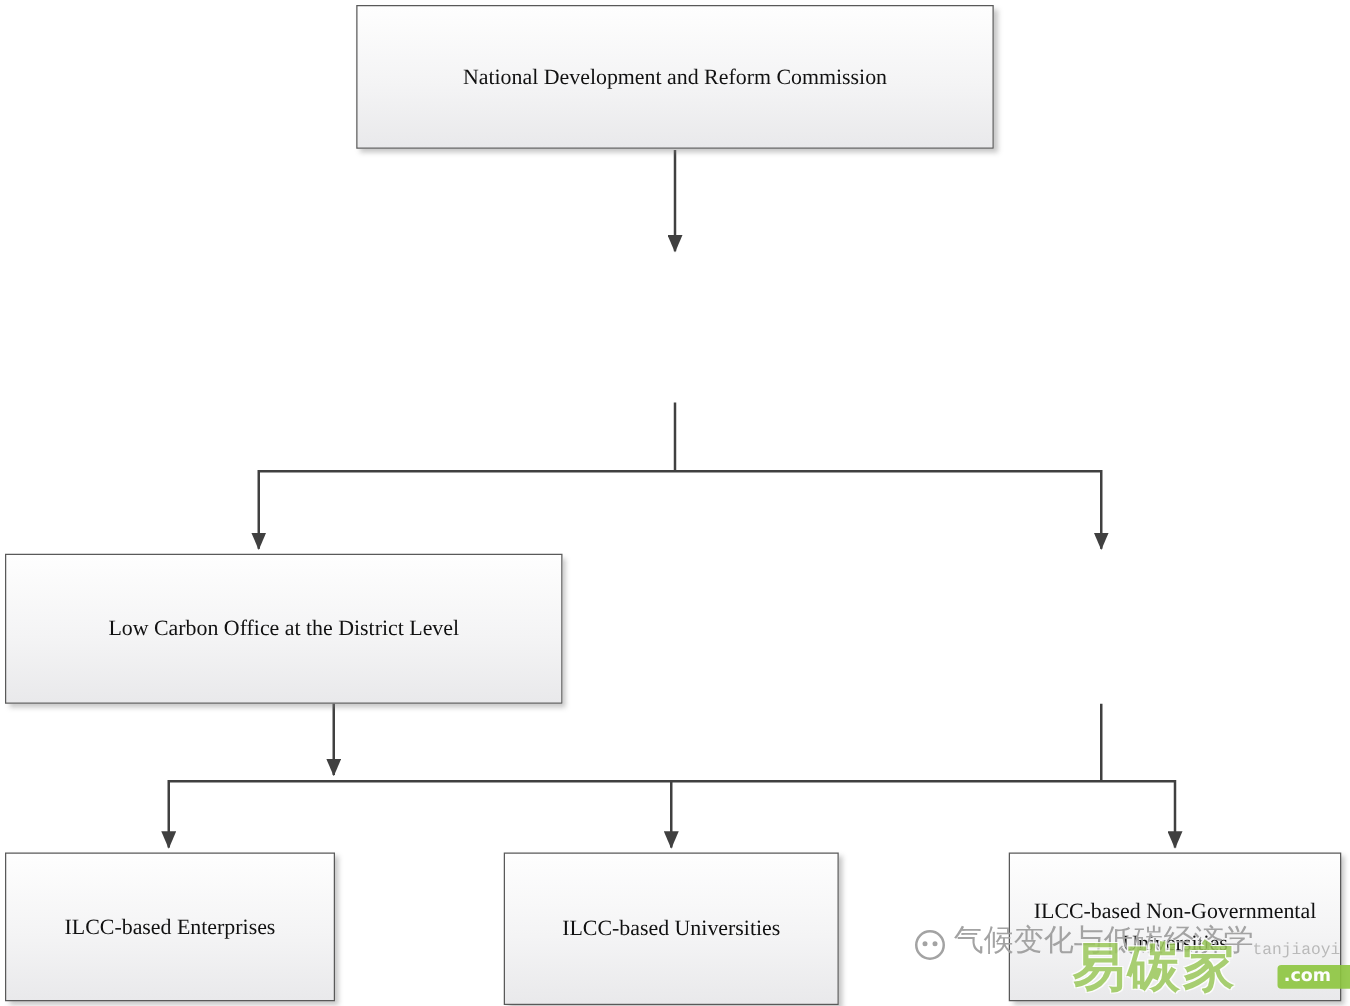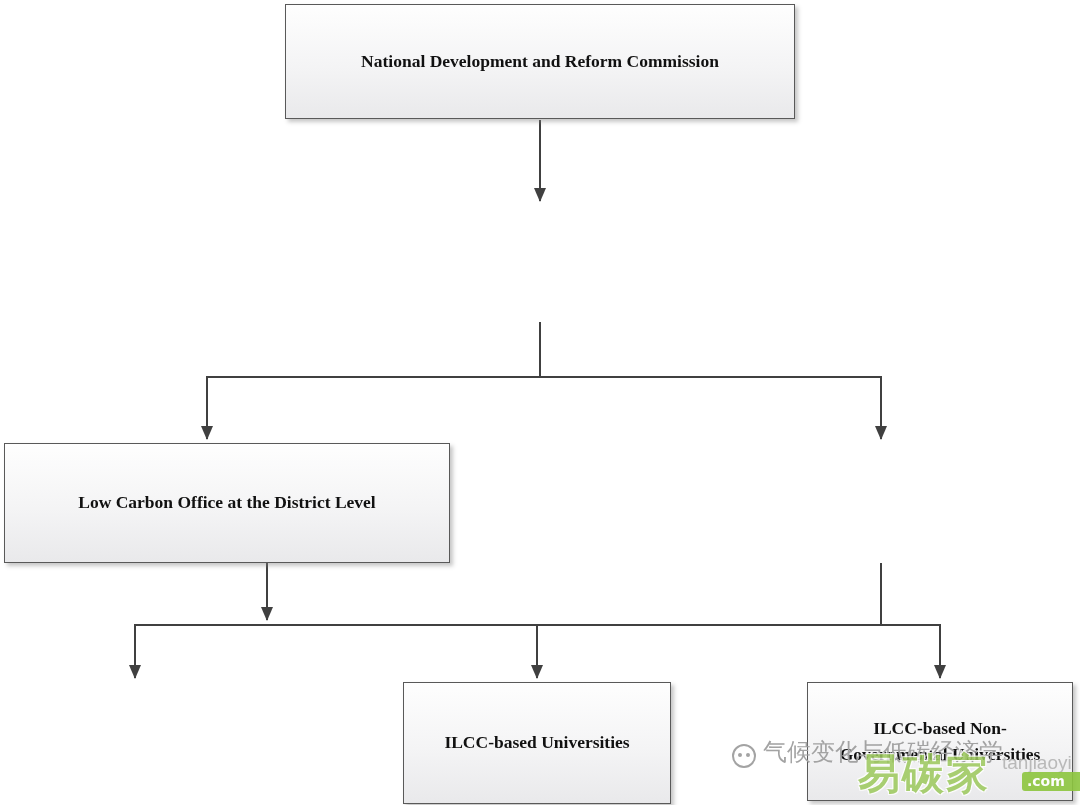--- a/index.html
+++ b/index.html
@@ -18,21 +18,21 @@
     pointer-events: none;
   }
   .node {
     position: absolute;
     display: flex;
     align-items: center;
     justify-content: center;
     text-align: center;
     box-sizing: border-box;
     padding: 6px 16px;
-    font-weight: bold;
+    font-weight: normal;
     font-size: 17.5px;
     line-height: 1.45;
     color: #111111;
     background: linear-gradient(180deg, #fefefe 0%, #f4f4f5 55%, #e9e9eb 100%);
     border: 1px solid #595959;
     box-shadow: 3px 3px 4px rgba(130,130,130,0.45);
   }
   #node-ndrc        { left: 285px; top: 4px;   width: 510px; height: 115px; }
   #node-municipal   { left: 285px; top: 205px; width: 510px; height: 117px; }
   #node-district    { left: 4px;   top: 443px; width: 446px; height: 120px; }
@@ -79,23 +79,23 @@
     letter-spacing: 2px;
     color: #9cc95c;
     opacity: 0.85;
     font-family: Liberation Serif, serif;
     text-shadow: 1px 1px 0 #ffffff, -1px -1px 0 #ffffff, 1px -1px 0 #ffffff, -1px 1px 0 #ffffff;
     white-space: nowrap;
   }
   .wm-sub {
     position: absolute;
     left: 1002px; top: 752px;
-    font-size: 19px;
+    font-size: 13px;
     color: #b9b9b9;
-    font-family: Liberation Sans, sans-serif;
+    font-family: Liberation Mono, monospace;
   }
   .wm-domain {
     position: absolute;
     left: 1022px; top: 772px;
     font-size: 14px;
     font-weight: bold;
     color: #ffffff;
     background: #8dc63f;
     opacity: 0.9;
     padding: 1px 20px 2px 5px;
@@ -139,20 +139,23 @@
   <div class="node" id="node-ndrc">
     <span>National Development and Reform Commission</span>
   </div>
 
 
   <div class="node" id="node-district">
     <span>Low Carbon Office at the District Level</span>
   </div>
 
 
+  <div class="node" id="node-enterprises">
+    <span>ILCC-based Enterprises</span>
+  </div>
 
   <div class="node" id="node-universities">
     <span>ILCC-based Universities</span>
   </div>
 
   <div class="node" id="node-ngo">
     <span>ILCC-based Non-Governmental Universities</span>
   </div>
 
   <div class="wm-text">

